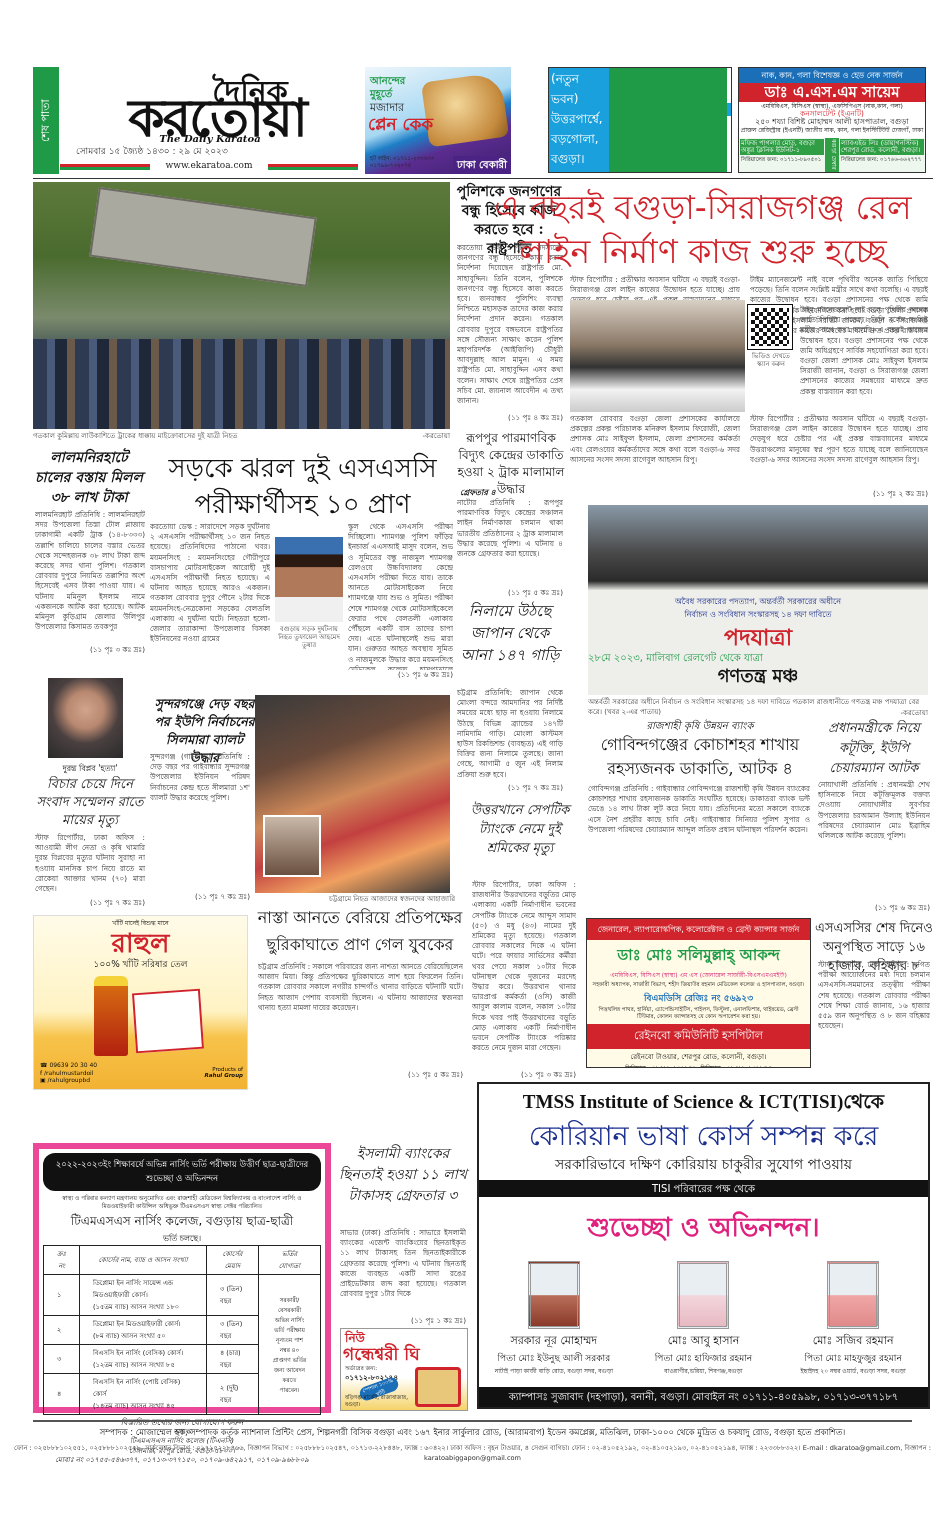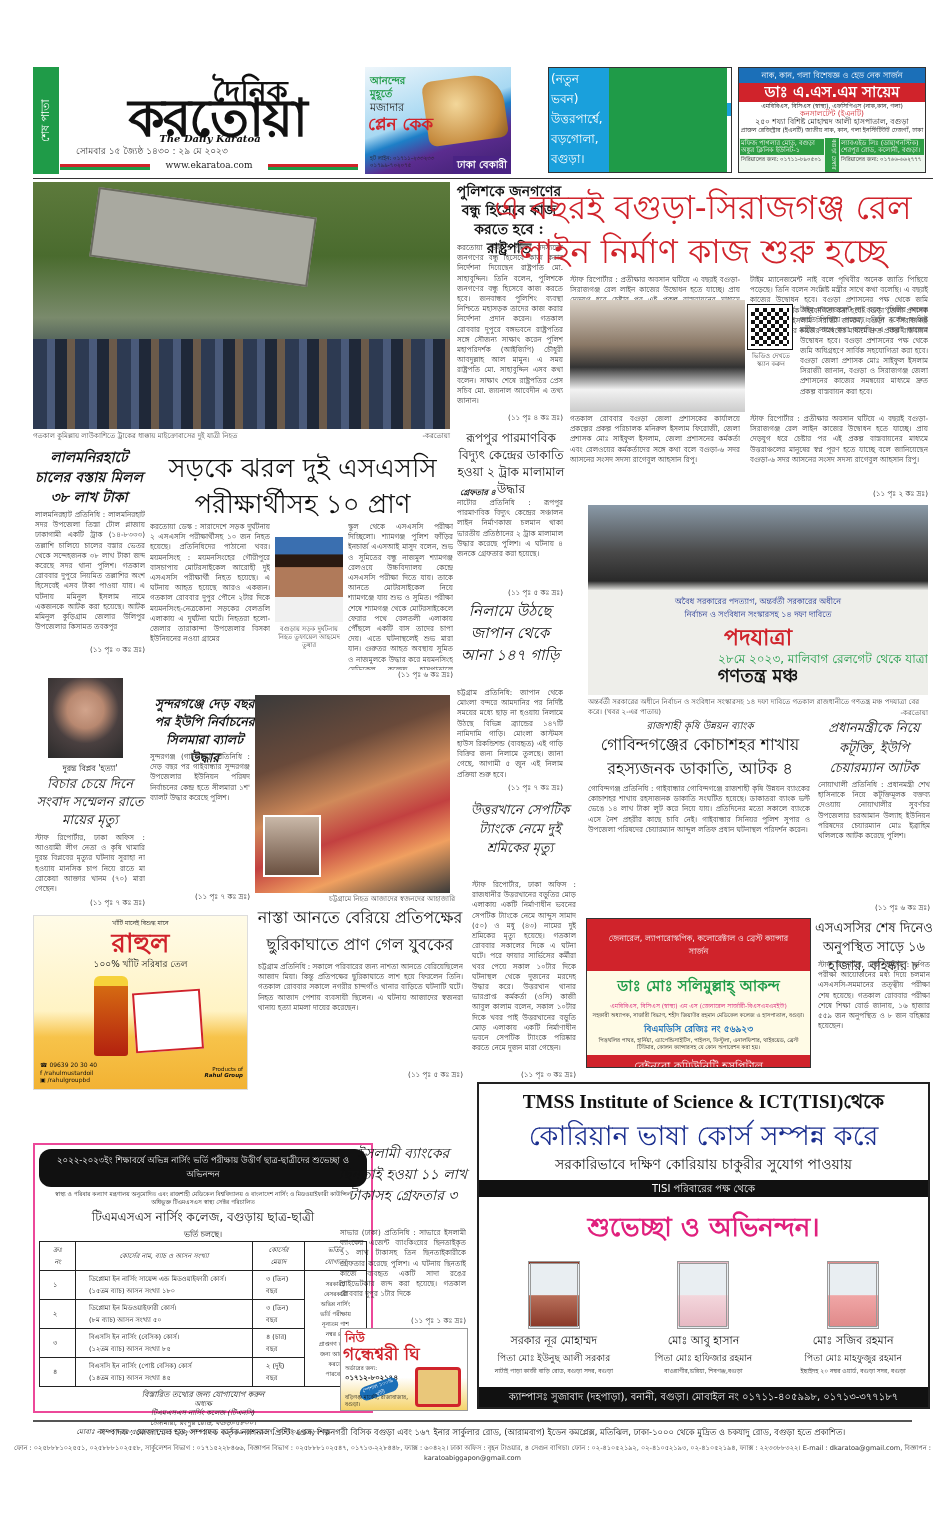--- a/index.html
+++ b/index.html
@@ -176,21 +176,21 @@
 
 <div class="abs hl" style="left:457px;top:430px;width:108px;font-size:12px;line-height:17px;font-weight:normal">রূপপুর পারমাণবিক বিদ্যুৎ কেন্দ্রের ডাকাতি হওয়া ২ ট্রাক মালামাল উদ্ধার</div>
 <div class="abs" style="left:460px;top:486px;font-size:8px;font-style:italic;font-weight:bold">গ্রেফতার ৪</div>
 <div class="abs body-text" style="left:457px;top:498px;width:106px;height:90px">নাটোর প্রতিনিধি : রূপপুর পারমাণবিক বিদ্যুৎ কেন্দ্রের সঞ্চালন লাইন নির্মাণকাজ চলমান থাকা ভারতীয় প্রতিষ্ঠানের ২ ট্রাক মালামাল উদ্ধার করেছে পুলিশ। এ ঘটনায় ৪ জনকে গ্রেফতার করা হয়েছে।</div>
 <div class="abs body-text" style="left:457px;top:588px;width:106px;text-align:right">(১১ পৃঃ ৫ কঃ দ্রঃ)</div>
 
 <div class="abs photo" style="left:588px;top:505px;width:340px;height:190px;background:linear-gradient(180deg,#8a9aa8 0,#4a4a4a 25%,#2a2a2a 40%,#eeeeea 45%)">
   <div style="position:absolute;left:0;top:90px;width:100%;font-size:8px;color:#1b2f8f;text-align:center">অবৈধ সরকারের পদত্যাগ, অন্তর্বর্তী সরকারের অধীনে</div>
   <div style="position:absolute;left:0;top:103px;width:100%;font-size:8px;color:#1b2f8f;text-align:center">নির্বাচন ও সংবিধান সংস্কারসহ ১৪ দফা দাবিতে</div>
   <div style="position:absolute;left:0;top:115px;width:100%;font-size:22px;font-weight:bold;color:#d0232b;text-align:center">পদযাত্রা</div>
-  <div style="position:absolute;left:0;top:145px;width:100%;font-size:12px;color:#1f9b48;text-align:right">২৮মে ২০২৩, মালিবাগ রেলগেট থেকে যাত্রা</div>
+  <div style="position:absolute;left:0;top:145px;width:100%;font-size:10px;color:#1f9b48;text-align:left">২৮মে ২০২৩, মালিবাগ রেলগেট থেকে যাত্রা</div>
   <div style="position:absolute;left:0;top:157px;width:100%;font-size:18px;font-weight:bold;color:#111;text-align:center">গণতন্ত্র মঞ্চ</div>
 </div>
 <div class="abs caption" style="left:588px;top:697px;width:340px">অন্তর্বর্তী সরকারের অধীনে নির্বাচন ও সংবিধান সংস্কারসহ ১৪ দফা দাবিতে গতকাল রাজধানীতে গণতন্ত্র মঞ্চ পদযাত্রা বের করে। (খবর ২-এর পাতায়)</div>
 <div class="abs caption" style="left:880px;top:708px;width:48px;text-align:right">-করতোয়া</div>
 
 <div class="abs hl" style="left:455px;top:600px;width:110px;font-size:15px;line-height:22px;font-style:italic;font-weight:normal">নিলামে উঠছে জাপান থেকে আনা ১৪৭ গাড়ি</div>
 <div class="abs body-text" style="left:457px;top:688px;width:106px;height:95px">চট্টগ্রাম প্রতিনিধি: জাপান থেকে মোংলা বন্দরে আমদানির পর নির্দিষ্ট সময়ের মধ্যে ছাড় না হওয়ায় নিলামে উঠছে বিভিন্ন ব্র্যান্ডের ১৪৭টি নামিদামি গাড়ি। মোংলা কাস্টমস হাউস রিকন্ডিশন্ড (ব্যবহৃত) এই গাড়ি বিক্রির জন্য নিলামে তুলছে। জানা গেছে, আগামী ৫ জুন এই নিলাম প্রক্রিয়া শুরু হবে।</div>
 <div class="abs body-text" style="left:457px;top:783px;width:106px;text-align:right">(১১ পৃঃ ৭ কঃ দ্রঃ)</div>
 
 <div class="abs photo" style="left:48px;top:678px;width:75px;height:80px;background:radial-gradient(circle at 50% 40%,#d2a48c 0,#b88870 30%,#4a4040 55%,#2a2a2a)"></div>
@@ -218,21 +218,21 @@
 
 <div class="abs" style="left:590px;top:718px;width:220px;text-align:center;font-size:10px;font-style:italic;font-family:'DejaVu Serif',serif">রাজশাহী কৃষি উন্নয়ন ব্যাংক</div>
 <div class="abs hl" style="left:585px;top:733px;width:230px;font-size:16px;line-height:24px;font-weight:normal">গোবিন্দগঞ্জের কোচাশহর শাখায় রহস্যজনক ডাকাতি, আটক ৪</div>
 <div class="abs body-text" style="left:588px;top:784px;width:222px;height:130px">গোবিন্দগঞ্জ প্রতিনিধি : গাইবান্ধার গোবিন্দগঞ্জে রাজশাহী কৃষি উন্নয়ন ব্যাংকের কোচাশহর শাখায় রহস্যজনক ডাকাতি সংঘটিত হয়েছে। ডাকাতরা ব্যাংক ভল্ট ভেঙে ১৪ লাখ টাকা লুট করে নিয়ে যায়। প্রতিদিনের মতো সকালে ব্যাংকে এসে নৈশ প্রহরীর কাছে চাবি নেই। গাইবান্ধার সিনিয়র পুলিশ সুপার ও উপজেলা পরিষদের চেয়ারম্যান আব্দুল লতিফ প্রধান ঘটনাস্থল পরিদর্শন করেন।</div>
 
 <div class="abs hl" style="left:815px;top:718px;width:118px;font-size:13px;line-height:20px;font-style:italic;font-weight:normal">প্রধানমন্ত্রীকে নিয়ে কটূক্তি, ইউপি চেয়ারম্যান আটক</div>
 <div class="abs body-text" style="left:818px;top:780px;width:112px;height:123px">নোয়াখালী প্রতিনিধি : প্রধানমন্ত্রী শেখ হাসিনাকে নিয়ে কটূক্তিমূলক বক্তব্য দেওয়ায় নোয়াখালীর সুবর্ণচর উপজেলার চরআমান উল্যাহ ইউনিয়ন পরিষদের চেয়ারম্যান মোঃ ইব্রাহিম খলিলকে আটক করেছে পুলিশ।</div>
 <div class="abs body-text" style="left:818px;top:903px;width:112px;text-align:right">(১১ পৃঃ ৬ কঃ দ্রঃ)</div>
 
 <div class="abs" style="left:586px;top:918px;width:225px;height:150px;border:1px solid #333;background:#fffbe6;overflow:hidden">
-  <div style="background:#d0232b;color:#fff;font-size:8px;text-align:center;padding:13px">জেনারেল, ল্যাপারোস্কপিক, কলোরেক্টাল ও ব্রেস্ট ক্যান্সার সার্জন</div>
+  <div style="background:#d0232b;color:#fff;font-size:8px;text-align:center;padding:4px">জেনারেল, ল্যাপারোস্কপিক, কলোরেক্টাল ও ব্রেস্ট ক্যান্সার সার্জন</div>
   <div style="color:#1f9b48;font-size:15px;font-weight:bold;text-align:center;margin-top:3px">ডাঃ মোঃ সলিমুল্লাহ্ আকন্দ</div>
   <div style="color:#d6287a;font-size:6px;text-align:center;margin-top:2px">এমবিবিএস, বিসিএস (স্বাস্থ্য) এম এস (জেনারেল সার্জারী-বিএসএমএমইউ)</div>
   <div style="font-size:5.5px;text-align:center">সহকারী অধ্যাপক, সার্জারী বিভাগ, শহীদ জিয়াউর রহমান মেডিকেল কলেজ ও হাসপাতাল, বগুড়া।</div>
   <div style="color:#1b6fb8;font-size:9px;font-weight:bold;text-align:center;margin-top:2px">বিএমডিসি রেজিঃ নং ৫৬৯২৩</div>
   <div style="font-size:5.5px;text-align:center;padding:0 4px;line-height:7px">পিত্তথলির পাথর, হার্নিয়া, এ্যাপেন্ডিসাইটিস, পাইলস, ফিস্টুলা, এনালফিশার, থাইরয়েড, ব্রেস্ট টিউমার, কোলন ক্যান্সারসহ যে কোন অপারেশন করা হয়।</div>
   <div style="background:#d0232b;color:#fff;font-size:11px;text-align:center;padding:3px;margin-top:4px">রেইনবো কমিউনিটি হসপিটাল</div>
   <div style="font-size:7px;text-align:center;margin-top:2px">রেইনবো টাওয়ার, শেরপুর রোড, কলোনী, বগুড়া।</div>
   <div style="font-size:6px;text-align:center">সিরিয়াল : ০১৩১৮-২০১৮৭২, সিরিয়াল : ০১৩১৮-২০১৮৭৩</div>
 </div>
 
@@ -249,21 +249,21 @@
     <div>☎ <span>09639 20 30 40</span></div>
     <div>f <span>/rahulmustardoil</span></div>
     <div>▣ <span>/rahulgroupbd</span></div>
   </div>
   <div style="position:absolute;right:4px;top:150px;font-size:5.5px;text-align:right">
     <div>Products of</div>
     <div style="font-style:italic;font-weight:bold">Rahul Group</div>
   </div>
 </div>
 
-<div class="abs" style="left:33px;top:1143px;width:340px;height:270px;border:2px solid #ec4899;padding:4px">
+<div class="abs" style="left:33px;top:1143px;width:298px;height:270px;border:6px solid #ec4899;padding:4px">
   <div style="background:#111;color:#fff;border-radius:12px;font-size:8.5px;text-align:center;padding:5px 4px">২০২২-২০২৩ইং শিক্ষাবর্ষে অভিন্ন নার্সিং ভর্তি পরীক্ষায় উত্তীর্ণ ছাত্র-ছাত্রীদের শুভেচ্ছা ও অভিনন্দন</div>
   <div style="font-size:5.8px;text-align:center;margin-top:3px;line-height:8px;padding:0 10px">স্বাস্থ্য ও পরিবার কল্যাণ মন্ত্রণালয় অনুমোদিত এবং রাজশাহী মেডিকেল বিশ্ববিদ্যালয় ও বাংলাদেশ নার্সিং ও মিডওয়াইফারী কাউন্সিল অধিভুক্ত টিএমএসএস স্বাস্থ্য সেক্টর পরিচালিত</div>
   <div style="font-size:12px;text-align:center;margin-top:2px">টিএমএসএস নার্সিং কলেজ, বগুড়ায় ছাত্র-ছাত্রী</div>
   <div style="font-size:8px;text-align:center">ভর্তি চলছে।</div>
   <table class="course">
     <thead>
         <tr>
       <th style="width:18px">ক্রঃ নং</th>
       <th>কোর্সের নাম, ব্যাচ ও আসন সংখ্যা</th>
       <th style="width:52px">কোর্সের মেয়াদ</th>

